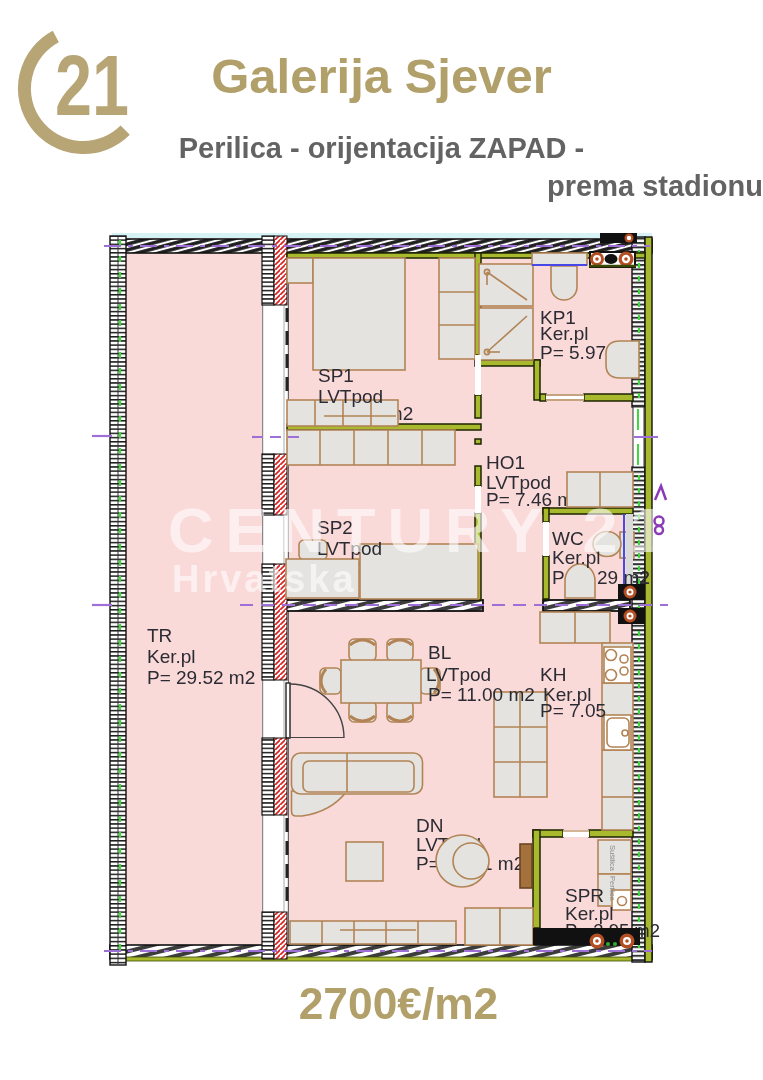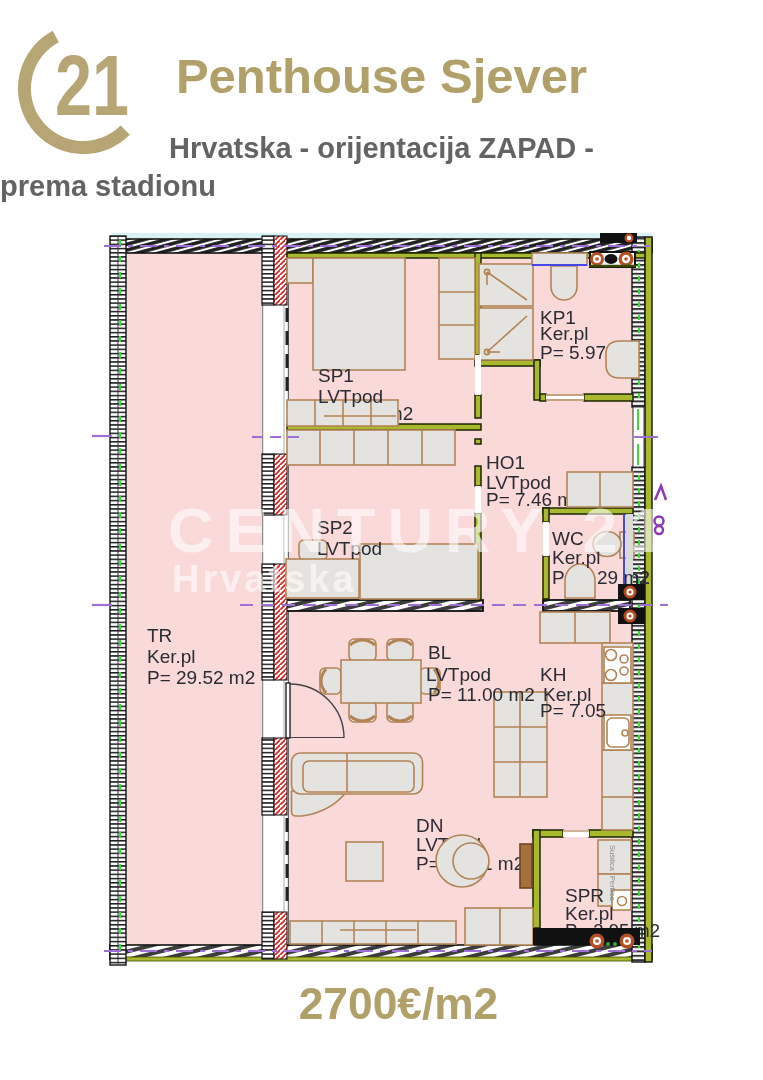--- a/index.html
+++ b/index.html
@@ -8,25 +8,25 @@
 </style>
 </head>
 <body>
 <div style="position:relative;width:606px;height:1080px;">
 
 <svg class="abs" style="left:8px;top:22px" width="150" height="150" viewBox="0 0 150 150">
   <path d="M47.8 14.4 A59 59 0 1 0 117.2 108.2" fill="none" stroke="#b7a576" stroke-width="13"></path>
   <text x="47" y="93" font-size="85" font-weight="bold" fill="#b7a576" textLength="74" lengthAdjust="spacingAndGlyphs">21</text>
 </svg>
 
-<div class="abs" style="left:0;top:48px;width:763px;text-align:center;font-size:49px;font-weight:bold;color:#b2a06a;">Penthouse Sjever</div>
-
-<div class="abs" style="left:0;top:132px;width:763px;text-align:center;font-size:29px;font-weight:bold;color:#636363;">Hrvatska - orijentacija ZAPAD -</div>
-
-<div class="abs" style="left:0;top:170px;width:763px;text-align:left;font-size:29px;font-weight:bold;color:#636363;">prema stadionu</div>
+<div class="abs" style="left:0;top:48px;width:763px;text-align:center;font-size:49px;font-weight:bold;color:#b2a06a;">Galerija Sjever</div>
+
+<div class="abs" style="left:0;top:132px;width:763px;text-align:center;font-size:29px;font-weight:bold;color:#636363;">Perilica - orijentacija ZAPAD -</div>
+
+<div class="abs" style="left:0;top:170px;width:763px;text-align:right;font-size:29px;font-weight:bold;color:#636363;">prema stadionu</div>
 
 <div class="abs" style="left:17px;top:979px;width:763px;text-align:center;font-size:44.3px;font-weight:bold;color:#b2a06a;">2700€/m2</div>
 
 <svg class="abs" style="left:0;top:225px" width="763" height="750" viewBox="0 225 763 750">
 <defs>
   <pattern id="hatch" width="22" height="8" patternUnits="userSpaceOnUse" patternTransform="rotate(-14)">
     <rect width="22" height="8" fill="#ffffff"></rect>
     <rect x="0" y="0" width="22" height="4" fill="#3c3c3c"></rect>
   </pattern>
   <pattern id="hatchD" width="20" height="5.6" patternUnits="userSpaceOnUse" patternTransform="rotate(-15)">

